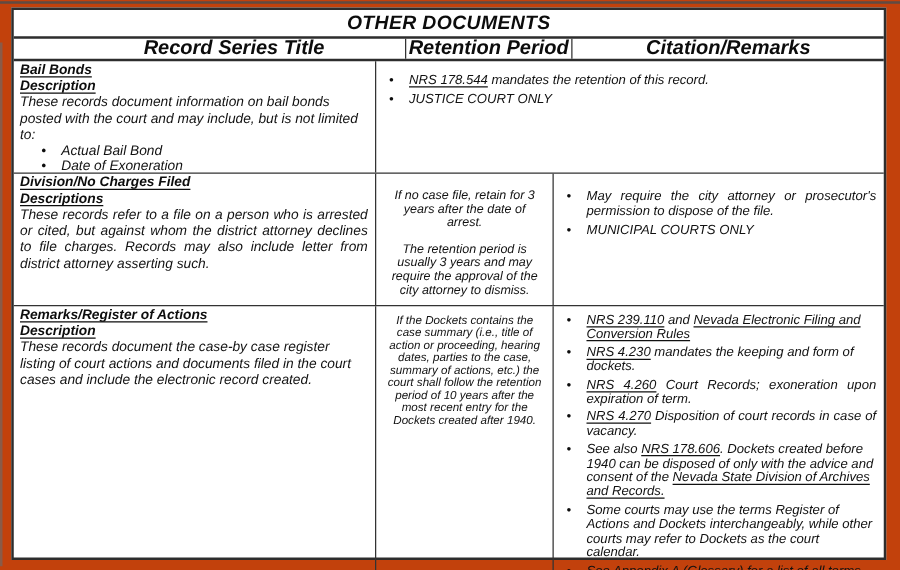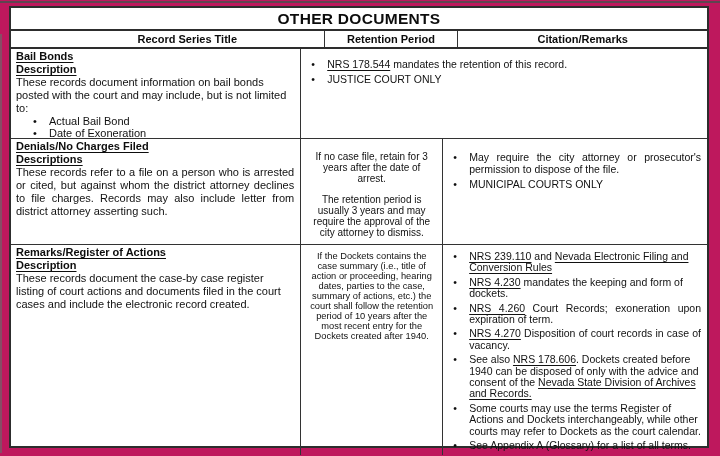--- a/index.html
+++ b/index.html
@@ -1,31 +1,31 @@
 <!DOCTYPE html>
 <html><head>
 <meta charset="utf-8">
 <style>
   html,body{margin:0;padding:0;background:#e8e8e6;}
   .page{
-    position:relative;width:720px;height:456px;background:#be185d;
-    font-family:"Liberation Sans",sans-serif;color:#111;overflow:hidden;
+    position:relative;width:720px;height:456px;background:#c2410c;
+    font-family:"Liberation Sans",sans-serif;color:#111;overflow:hidden;font-style:italic;
   }
   .scan-top{position:absolute;left:0;top:1px;width:720px;height:2px;background:#4e4e4e;opacity:.85;}
   .scan-left{position:absolute;left:0;top:34px;bottom:3px;width:2px;background:#6a6a6a;opacity:.65;}
   .doc-table{
     position:absolute;left:9px;top:6px;width:700px;height:442px;
     border:2px solid #2d2d2d;background:#fff;display:flex;flex-direction:column;box-sizing:border-box;
   }
   .title-row{
     height:21px;flex:none;border-bottom:2px solid #2d2d2d;
     display:flex;align-items:center;justify-content:center;
     font-weight:bold;font-size:15.5px;letter-spacing:.3px;color:#0c0c0c;
   }
-  .header-row{display:flex;flex:none;height:16px;border-bottom:2px solid #2d2d2d;font-weight:bold;font-size:11px;padding-left:40px;}
+  .header-row{display:flex;flex:none;height:16px;border-bottom:2px solid #2d2d2d;font-weight:bold;font-size:16px;padding-left:40px;}
   .hcell{display:flex;align-items:center;justify-content:center;box-sizing:border-box;color:#0c0c0c;}
   .c1{width:41.7%;} .c2{width:20.4%;} .c3{flex:1;}
   .vr{border-right:1.5px solid #333;}
   .body-row{display:flex;border-bottom:1.5px solid #333;flex:none;}
   .row1{height:89px;} .row2{height:105px;} .row3{flex:1;border-bottom:none;}
   .cell{box-sizing:border-box;overflow:hidden;}
   .desc-cell{padding:1px 6px 0 5px;font-size:11px;line-height:12.9px;}
   .rec-title,.rec-desc-label{font-weight:bold;text-decoration:underline;text-underline-offset:1.5px;color:#0d0d0d;}
   .para{margin:0;}
   .just{text-align:justify;}
@@ -82,21 +82,21 @@
         </div>
         <div class="cbullet">
           <span class="marker">•</span>
           <span class="bt"><span>JUSTICE COURT ONLY</span></span>
         </div>
       </div>
     </div>
 
     <div class="body-row row2">
       <div class="cell c1 vr desc-cell">
-        <div class="rec-title">Denials/No Charges Filed</div>
+        <div class="rec-title">Division/No Charges Filed</div>
         <div class="rec-desc-label">Descriptions</div>
         <p class="para just"><span>These records refer to a file on a person who is arrested or cited, but against whom the district attorney declines to file charges. Records may also include letter from district attorney asserting such.</span></p>
       </div>
       <div class="cell c2 vr ret-cell">
         <p><span>If no case file, retain for 3 years after the date of arrest.</span></p>
         <p><span>The retention period is usually 3 years and may require the approval of the city attorney to dismiss.</span></p>
       </div>
       <div class="cell c3 cit-cell">
         <div class="cbullet">
           <span class="marker">•</span>

